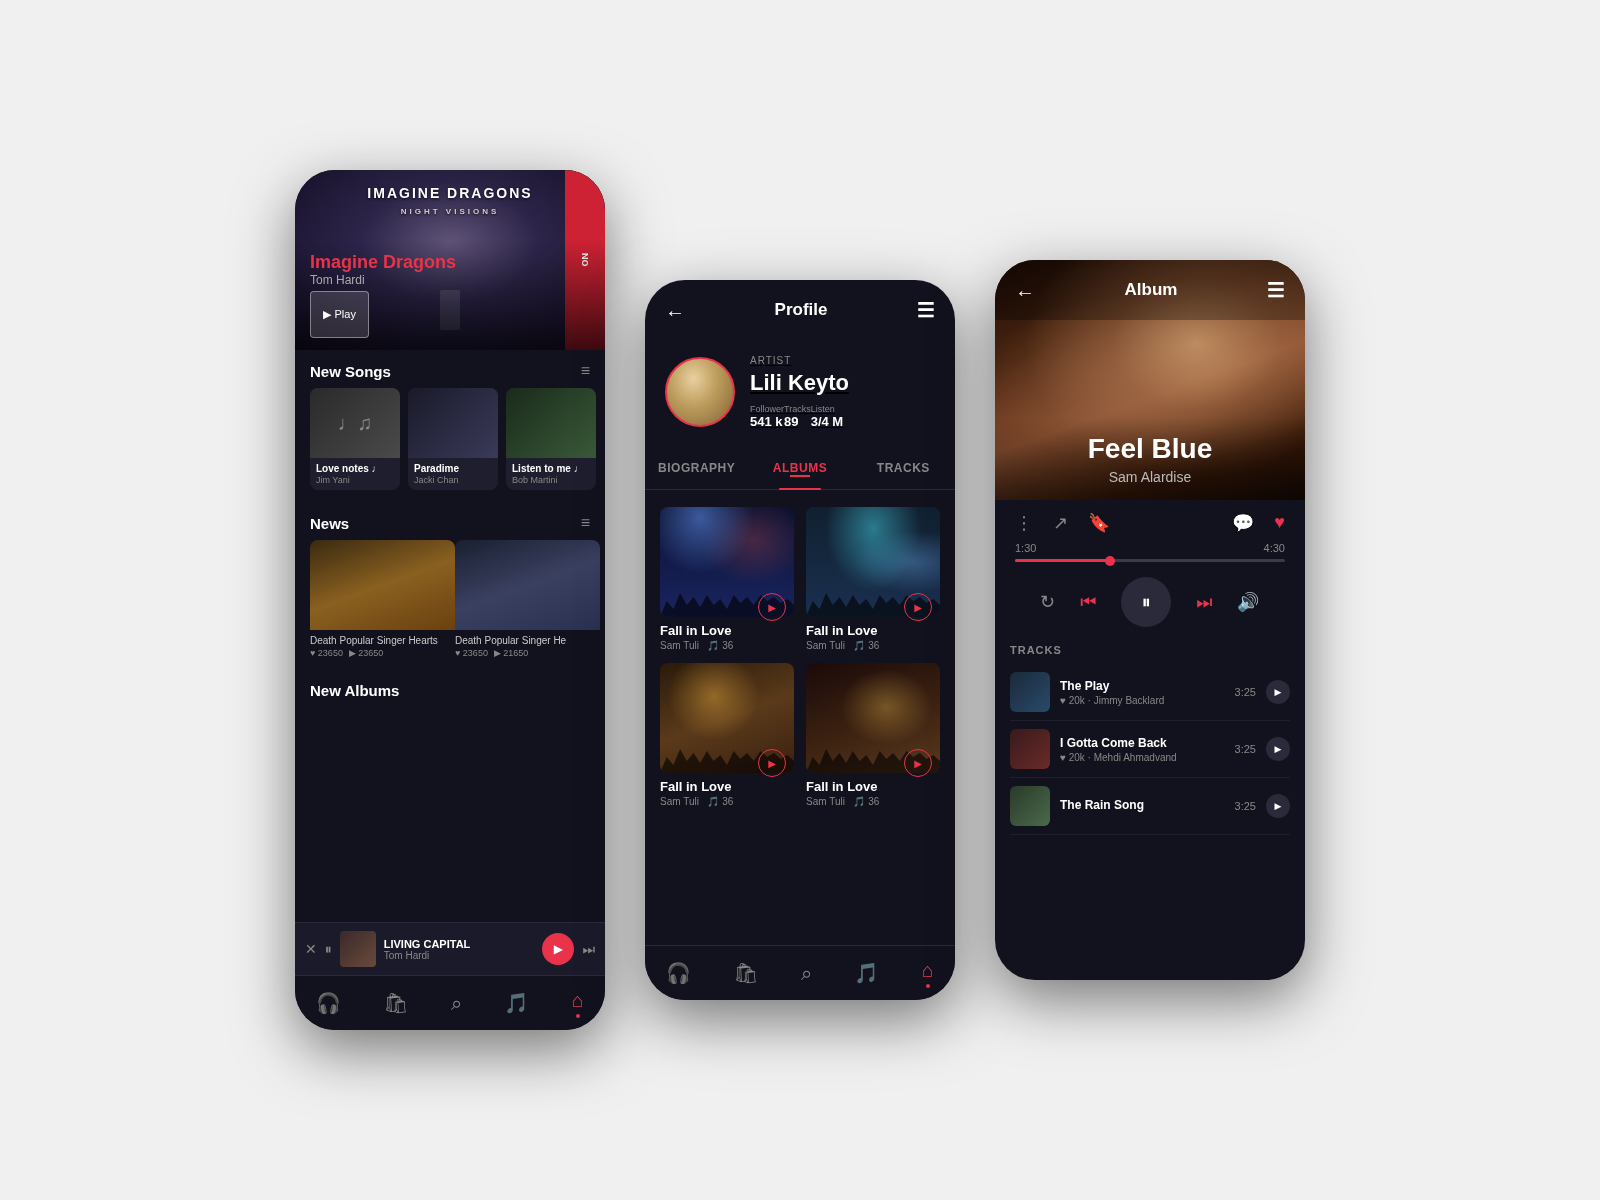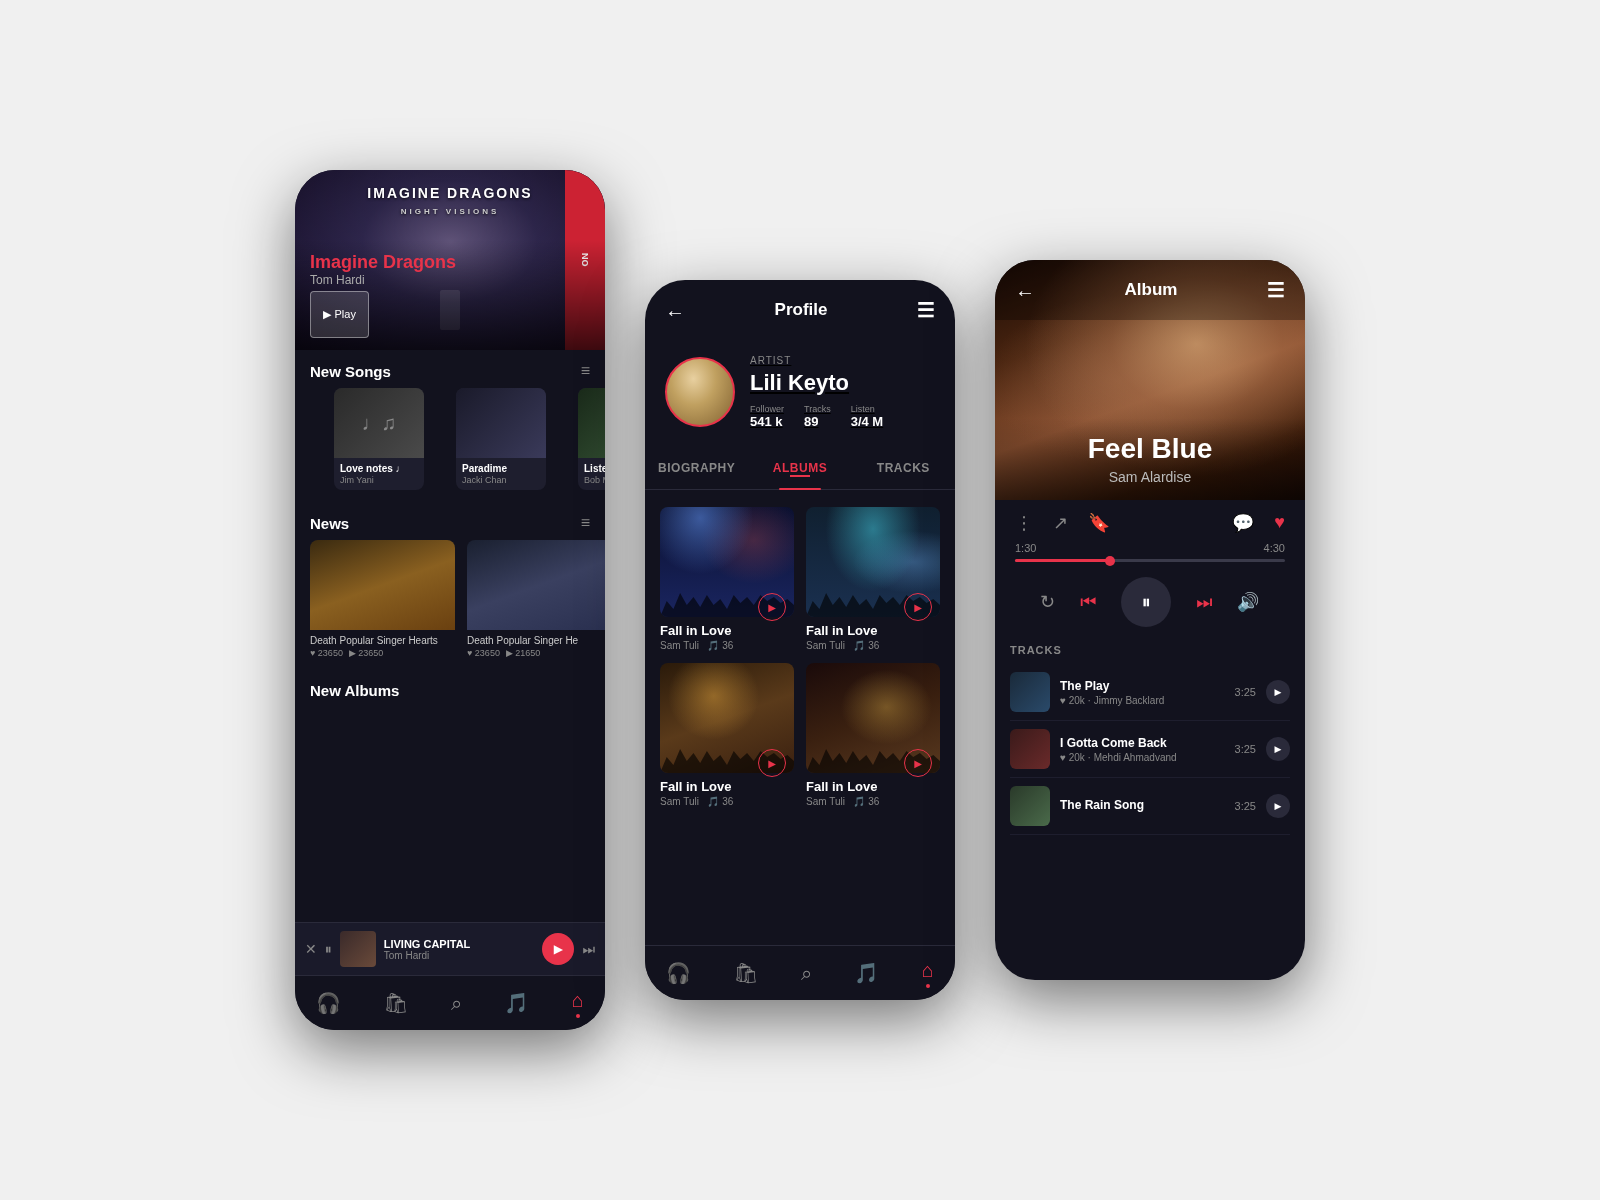--- a/index.html
+++ b/index.html
@@ -81,37 +81,36 @@
       display: flex;
       gap: 8px;
       padding: 0 15px 12px;
       overflow: hidden;
     }
     .song-card {
       flex: 0 0 90px;
       background: #1e1e2e;
       border-radius: 8px;
       overflow: hidden;
-      margin-left: 24px;
     }
     .song-thumb-placeholder {
       width: 90px;
       height: 70px;
       background: #2a2a3a;
       display: flex;
       align-items: center;
       justify-content: center;
     }
     .song-info { padding: 5px 6px; }
     .song-name { color: #fff; font-size: 10px; font-weight: 600; white-space: nowrap; overflow: hidden; text-overflow: ellipsis; }
     .song-artist { color: #888; font-size: 9px; margin-top: 1px; }
 
     .news-grid {
       display: flex;
-      gap: 12px;
+      gap: 0;
       padding: 0 15px 12px;
       overflow: hidden;
     }
     .news-card {
       flex: 0 0 145px;
       border-radius: 8px;
       overflow: hidden;
       position: relative;
     }
     .news-thumb {
@@ -181,21 +180,21 @@
       width: 70px; height: 70px;
       border-radius: 50%;
       background: linear-gradient(135deg, #c8a870, #f0c890);
       flex-shrink: 0;
       overflow: hidden;
       border: 2px solid #e8334a;
     }
     .artist-info { flex: 1; }
     .artist-label { color: #888; font-size: 10px; letter-spacing: 1px; margin-bottom: 4px; }
     .artist-name { color: #fff; font-size: 22px; font-weight: 700; }
-    .artist-stats { display: flex; gap: 20px; margin-top: 8px; }
+    .artist-stats { display: flex; margin-top: 8px; }
     .stat-item {}
     .stat-label { color: #888; font-size: 9px; }
     .stat-value { color: #fff; font-size: 13px; font-weight: 600; }
 
     .tabs {
       display: flex;
       border-bottom: 1px solid #2a2a3a;
       margin: 5px 0;
     }
     .tab {

